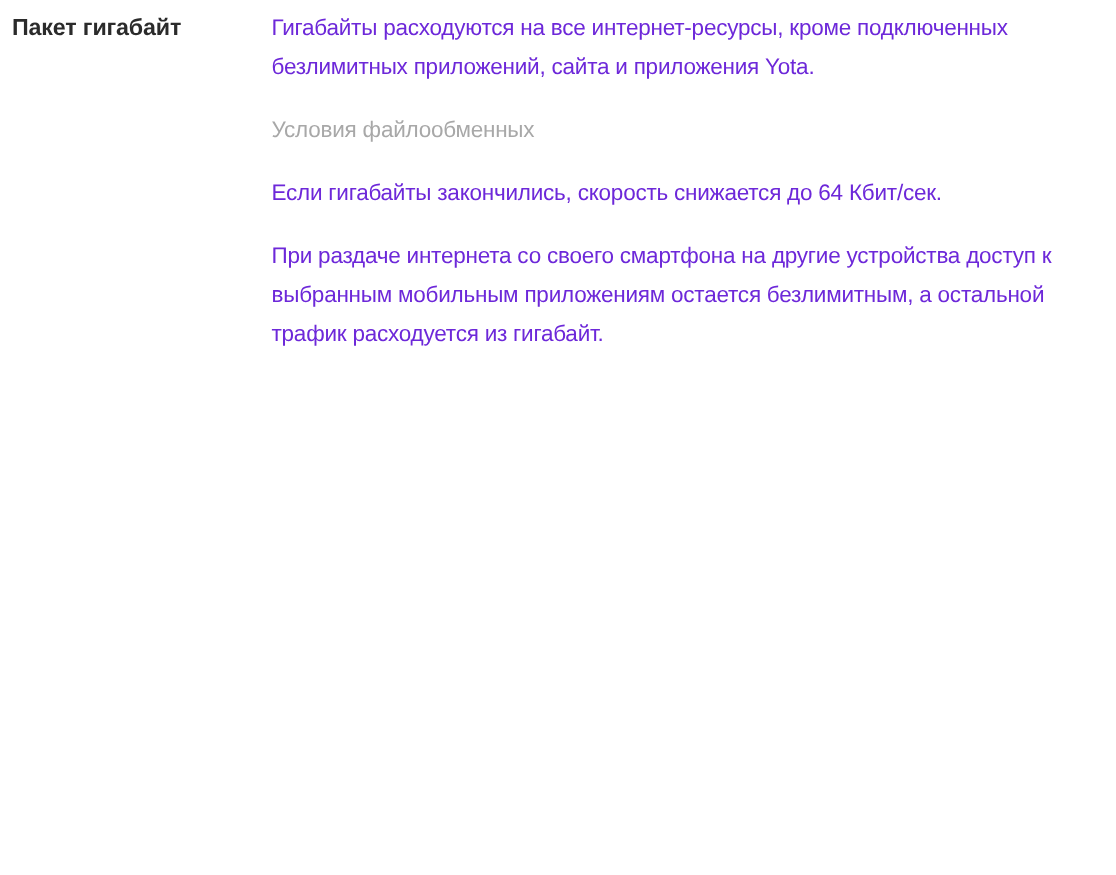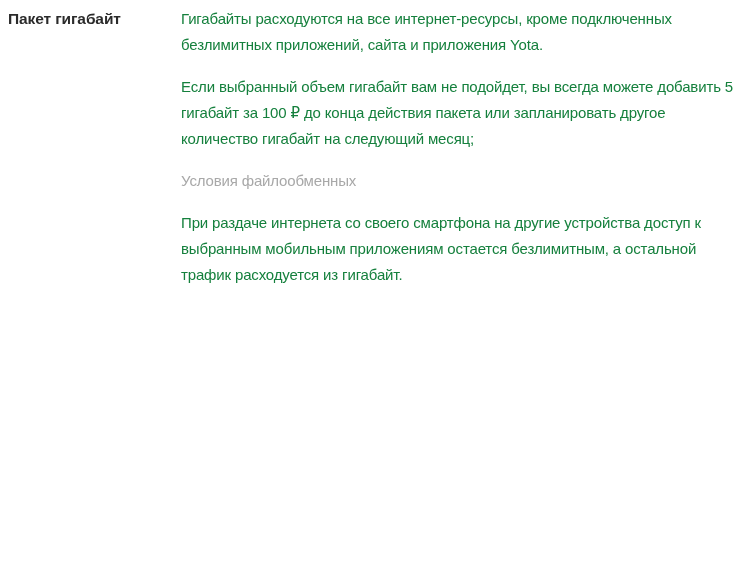--- a/index.html
+++ b/index.html
@@ -31,36 +31,36 @@
     letter-spacing: -0.1px;
   }
   .description {
     padding-right: 8px;
     max-width: 557px;
   }
   .description p {
     margin: 0 0 16px 0;
     font-size: 15px;
     line-height: 26px;
-    color: #15803d;
+    color: #6d28d9;
     letter-spacing: -0.15px;
   }
   .description p.subheading {
     color: #a8a8a8;
   }
   .description p:last-child {
     margin-bottom: 12px;
   }
 </style>
 </head>
 <body>
 
 <div class="page">
   <div class="row">
     <div class="term">Пакет гигабайт</div>
     <div class="description">
       <p>Гигабайты расходуются на все интернет-ресурсы, кроме подключенных безлимитных приложений, сайта и приложения Yota.</p>
-      <p>Если выбранный объем гигабайт вам не подойдет, вы всегда можете добавить 5 гигабайт за 100 ₽ до конца действия пакета или запланировать другое количество гигабайт на следующий месяц;</p>
       <p class="subheading">Условия файлообменных</p>
+      <p>Если гигабайты закончились, скорость снижается до 64 Кбит/сек.</p>
       <p>При раздаче интернета со своего смартфона на другие устройства доступ к выбранным мобильным приложениям остается безлимитным, а остальной трафик расходуется из гигабайт.</p>
     </div>
   </div>
 </div>
 
 </body></html>

